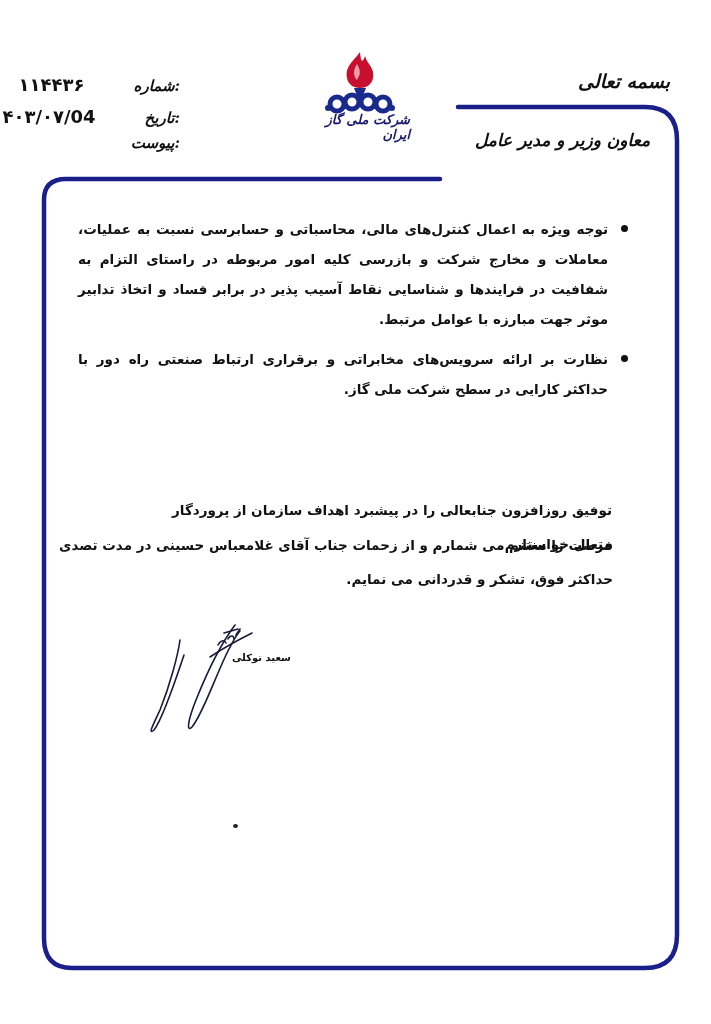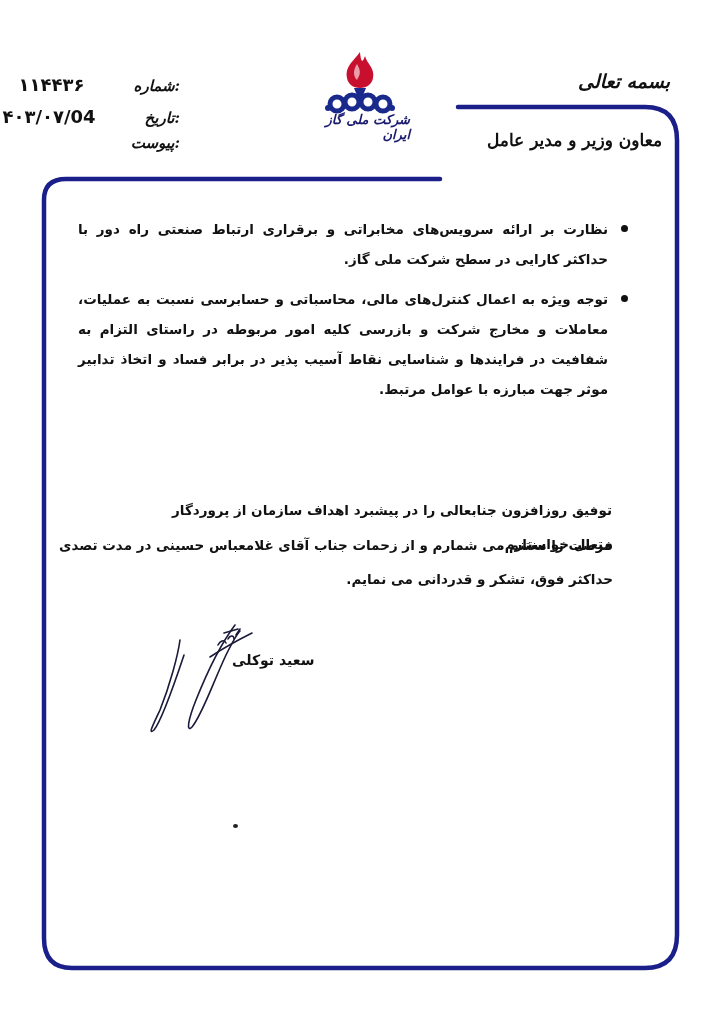--- a/index.html
+++ b/index.html
@@ -10,38 +10,38 @@
 
     
     .meta-row { position: absolute; display: flex; flex-direction: row-reverse; align-items: baseline; gap: 6px;
                 font-family: "DejaVu Serif", serif; font-style: italic; font-weight: bold; font-size: 15px; color:#111; }
     .meta-label { font-style: italic; margin-left: 43px; }
     .meta-value { font-family: "DejaVu Sans", sans-serif; font-style: normal; font-weight: bold; font-size: 18px; letter-spacing: 0.5px; }
 
     
     .bismillah { position: absolute; left: 520px; top: 70px; width: 150px; text-align: right;
                  font-family: "DejaVu Serif", serif; font-style: italic; font-weight: bold; font-size: 19px; }
-    .recipient { position: absolute; left: 452px; top: 130px; width: 210px; text-align: right;
-                 font-family: "DejaVu Serif", serif; font-weight: bold; font-size: 17px; }
+    .recipient { position: absolute; left: 440px; top: 130px; width: 210px; text-align: right;
+                 font-family: "DejaVu Serif", serif; font-style: italic; font-weight: bold; font-size: 17px; }
 
     
     .logo { position: absolute; left: 315px; top: 48px; width: 90px; height: 90px; }
     .logo-text { position: absolute; left: 300px; top: 112px; width: 110px; 
                  font-family: "DejaVu Serif", serif; font-style: italic; font-weight: bold; font-size: 13px; color: #1a1a6e; }
 
     
     .body-text { position: absolute; left: 78px; width: 552px; direction: rtl; text-align: justify;
                  font-family: "DejaVu Sans", sans-serif; font-weight: bold; font-size: 13.5px; line-height: 30px; color: #111; }
     .bullet-item { position: relative; padding-right: 22px; margin: 0 0 2px 0; }
     .bullet-dot { position: absolute; right: 2px; top: 11px; width: 7px; height: 7px; border-radius: 50%; background: #111; }
     .para { position: absolute; direction: rtl; text-align: right;
             font-family: "DejaVu Sans", sans-serif; font-weight: bold; font-size: 13.5px; line-height: 34px; color:#111; }
 
     .sign-name { position: absolute; left: 232px; top: 652px; direction: rtl;
-                 font-family: "DejaVu Sans", sans-serif; font-weight: bold; font-size: 14px; color:#111; }
+                 font-family: "DejaVu Sans", sans-serif; font-weight: bold; font-size: 10px; color:#111; }
     .signature { position: absolute; left: 140px; top: 615px; width: 130px; height: 130px; }
     .dot-mark { position: absolute; left: 233px; top: 824px; width: 5px; height: 4px; border-radius: 50%; background: #222; }
   </style>
 </head>
 <body>
 
 <svg class="frame" width="711" height="1024" viewBox="0 0 711 1024">
   <g fill="none" stroke="#1b1f8a" stroke-width="4.5" stroke-linecap="round">
 
     <path d="M 458 107 L 645 107 Q 677 107 677 140 L 677 935 Q 677 968 645 968 L 72 968 Q 44 968 44 938 L 44 200 Q 44 179 66 179 L 440 179"></path>
@@ -80,25 +80,25 @@
   <span class="meta-value">۱۴۰۳/۰۷/04</span>
 </div>
 <div class="meta-row" style="left:70px; top:134px; width:110px;">
   <span class="meta-label">پیوست:</span>
   <span class="meta-value"></span>
 </div>
 
 <div class="body-text" style="top:214px;">
   <div class="bullet-item" style="margin-bottom:10px;">
     <span class="bullet-dot"></span>
-    <span>نظارت بر ارائه سرویس‌های مخابراتی و برقراری ارتباط صنعتی راه دور با حداکثر کارایی در سطح شرکت ملی گاز.</span>
+    <span>توجه ویژه به اعمال کنترل‌های مالی، محاسباتی و حسابرسی نسبت به عملیات، معاملات و مخارج شرکت و بازرسی کلیه امور مربوطه در راستای التزام به شفافیت در فرایندها و شناسایی نقاط آسیب پذیر در برابر فساد و اتخاذ تدابیر موثر جهت مبارزه با عوامل مرتبط.</span>
   </div>
   <div class="bullet-item" style="margin-bottom:10px;">
     <span class="bullet-dot"></span>
-    <span>توجه ویژه به اعمال کنترل‌های مالی، محاسباتی و حسابرسی نسبت به عملیات، معاملات و مخارج شرکت و بازرسی کلیه امور مربوطه در راستای التزام به شفافیت در فرایندها و شناسایی نقاط آسیب پذیر در برابر فساد و اتخاذ تدابیر موثر جهت مبارزه با عوامل مرتبط.</span>
+    <span>نظارت بر ارائه سرویس‌های مخابراتی و برقراری ارتباط صنعتی راه دور با حداکثر کارایی در سطح شرکت ملی گاز.</span>
   </div>
 </div>
 
 <div class="para" style="left:140px; top:493px; width:472px;">توفیق روزافزون جنابعالی را در پیشبرد اهداف سازمان از پروردگار متعال خواستارم.</div>
 <div class="para" style="left:58px; top:528px; width:555px;">فرصت را مغتنم می شمارم و از زحمات جناب آقای غلامعباس حسینی در مدت تصدی حداکثر فوق، تشکر و قدردانی می نمایم.</div>
 
 <svg class="signature" viewBox="0 0 130 130">
   <g fill="none" stroke="#1a1a3a" stroke-width="1.6" stroke-linecap="round">
     <path d="M40 25 C 38 40, 30 70, 20 95 C 12 112, 8 120, 14 115 C 22 105, 34 70, 44 40"></path>
     <path d="M95 10 C 80 30, 66 60, 56 85 C 48 105, 46 118, 52 112 C 62 100, 72 70, 86 40 C 92 28, 96 20, 100 16"></path>

